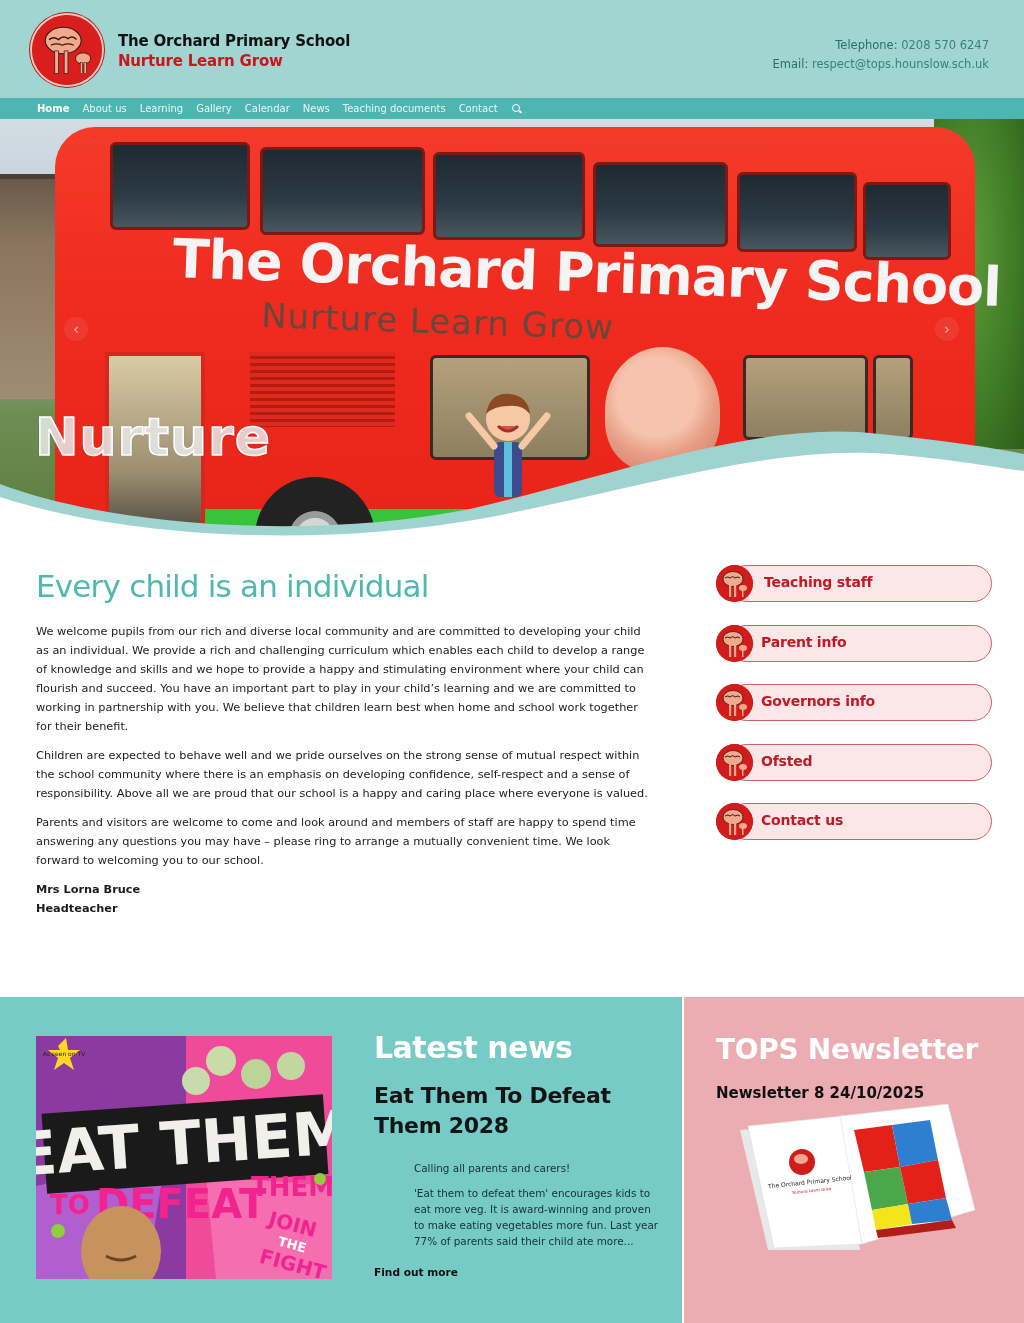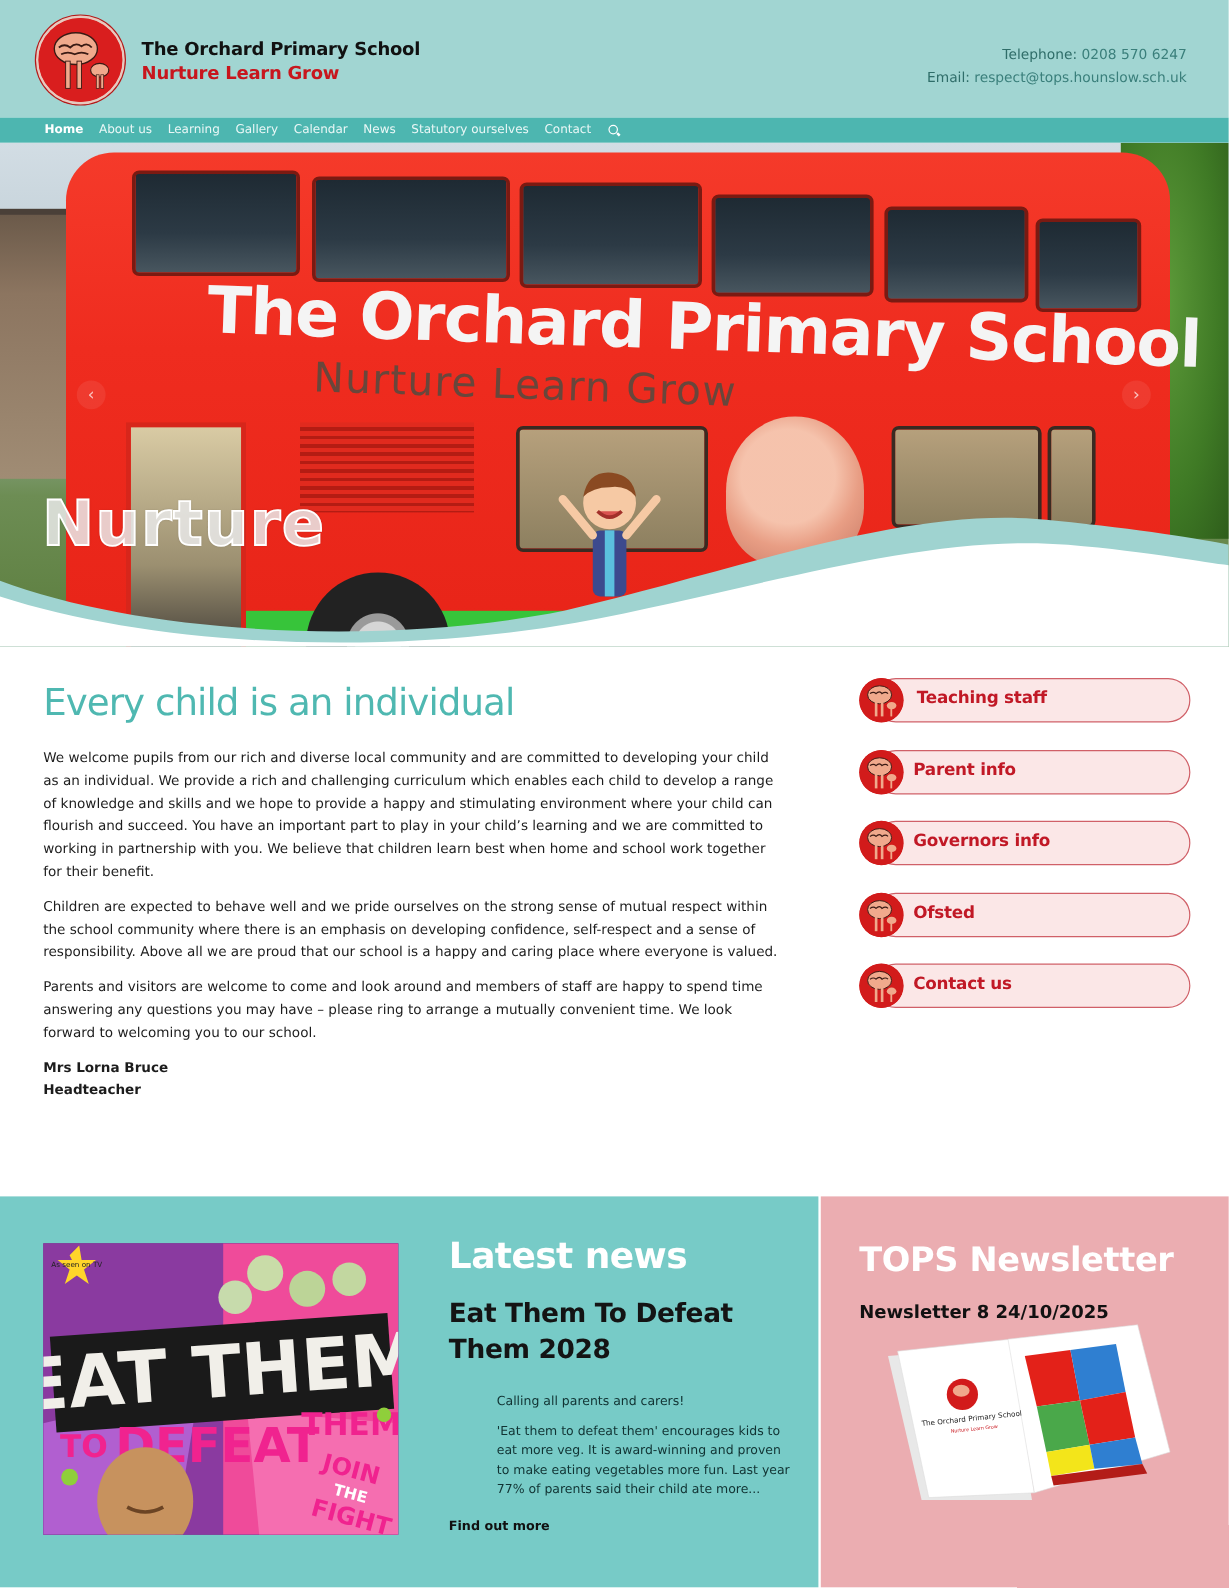--- a/index.html
+++ b/index.html
@@ -105,21 +105,21 @@
   </div>
 </header>
 
 <nav class="nav">
   <a class="active">Home</a>
   <a>About us</a>
   <a>Learning</a>
   <a>Gallery</a>
   <a>Calendar</a>
   <a>News</a>
-  <a>Statutory ourselves</a>
+  <a>Teaching documents</a>
   <a>Contact</a>
   <span class="search"></span>
 </nav>
 
 <section class="hero">
   <div class="house-roof"></div>
   <div class="house"></div>
   <div class="trees-right"></div>
   <div class="bus">
     <div class="bus-window" style="left:55px;top:15px;width:140px;height:88px;"></div>

